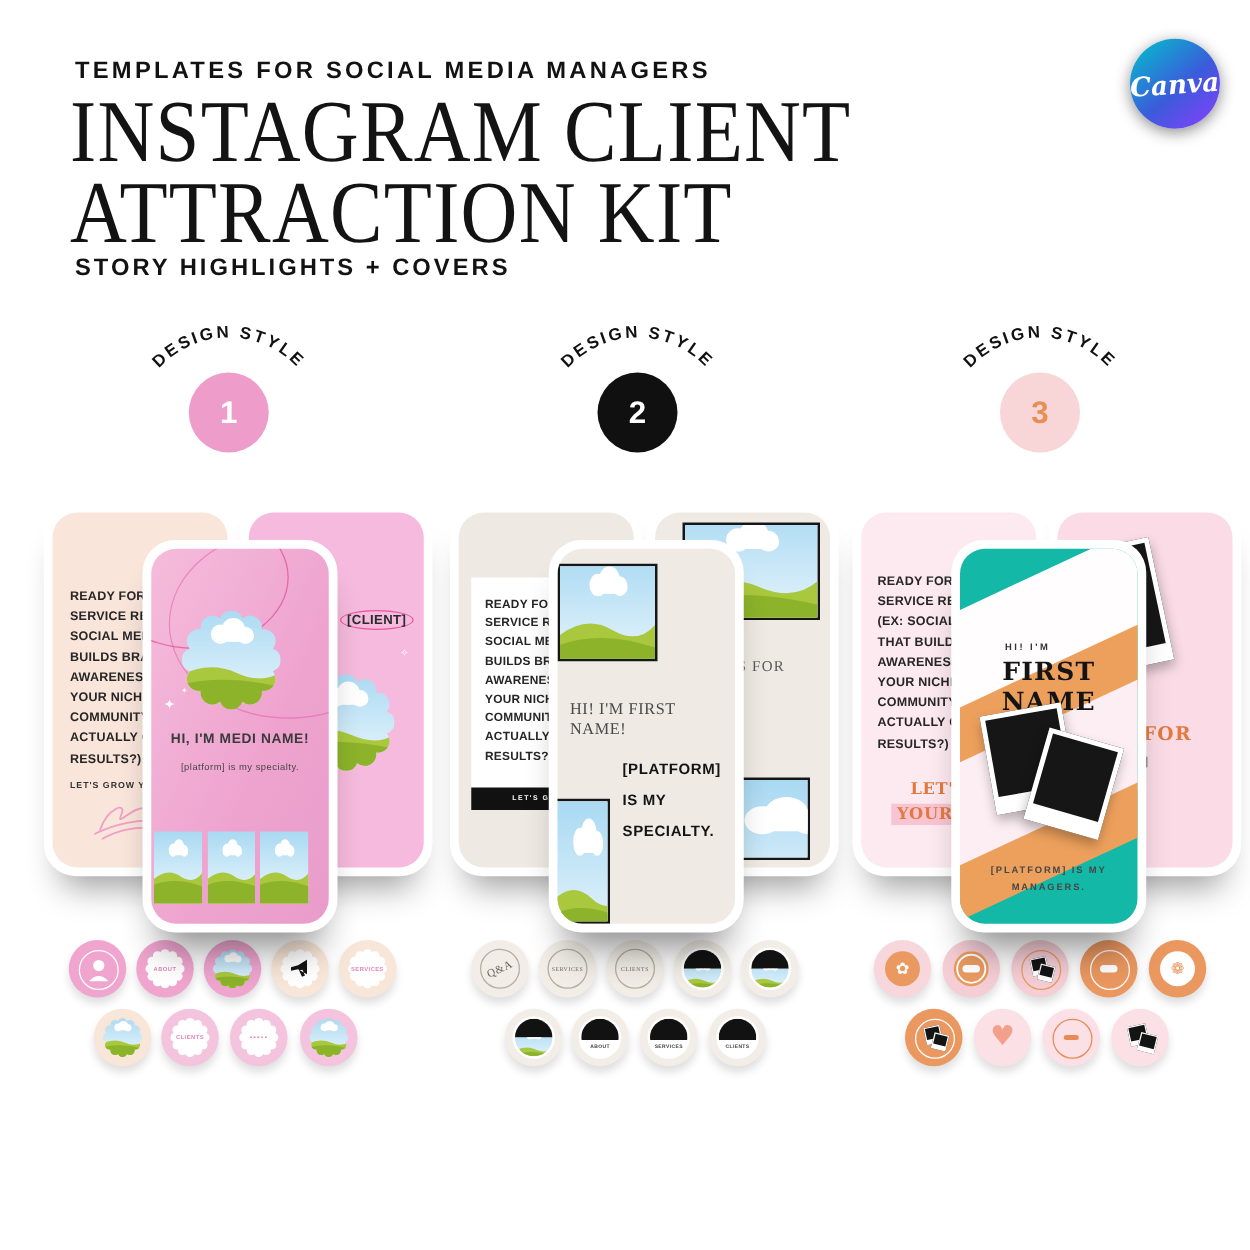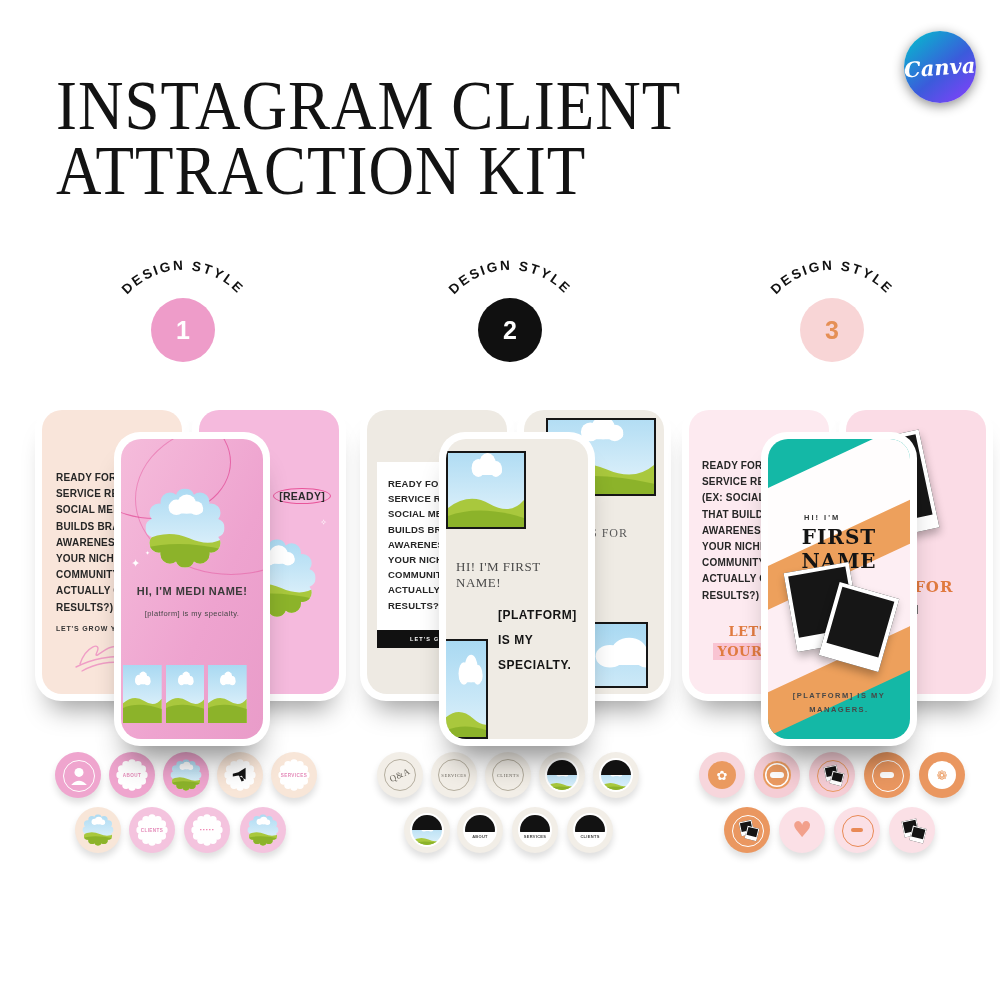--- a/index.html
+++ b/index.html
@@ -113,24 +113,26 @@
         <circle cx="15" cy="50" r="11"></circle>
           <circle cx="19.7" cy="32.5" r="11"></circle>
           <circle cx="32.5" cy="19.7" r="11"></circle>
         <circle cx="50" cy="15" r="11"></circle>
           <circle cx="67.5" cy="19.7" r="11"></circle>
           <circle cx="80.3" cy="32.5" r="11"></circle>
       </clipPath>
     </defs>
   </svg>
 
+  <div class="eyebrow">TEMPLATES FOR SOCIAL MEDIA MANAGERS</div>
   <div class="big-title">
     <div>INSTAGRAM CLIENT</div>
     <div>ATTRACTION KIT</div>
   </div>
+  <div class="subtitle">STORY HIGHLIGHTS + COVERS</div>
   <div class="canva">
     <span>Canva</span>
   </div>
 
   <svg class="arc-svg" style="left:88px;top:240px">
     <path id="arcpath1" d="M 20,105 A 75,75 0 0 1 170,105" fill="none"></path>
     <text><textPath href="#arcpath1" startOffset="50%" text-anchor="middle">DESIGN STYLE</textPath></text>
   </svg>
   <div class="style-num" style="left:151px;top:298px;background:#ee9cc9;color:#fff">1</div>
 
@@ -161,21 +163,21 @@
       <svg style="position:absolute;left:28px;top:228px" width="64" height="34" viewBox="0 0 64 34">
         <path d="M10,26 C16,8 32,3 27,14 C22,25 38,5 47,9 M6,29 C22,21 42,17 56,19 M12,33 C26,25 42,23 52,25" fill="none" stroke="#f09ec6" stroke-width="1.4" stroke-linecap="round"></path>
       </svg>
     </div>
   </div>
 
   <div class="phone" style="left:192px;top:403px;width:140px;height:284px;z-index:1">
     <div class="screen" style="background:#f5badd">
       <div style="position:absolute;right:8px;top:78px;font-size:10.5px;font-weight:700;color:#2b2b2b;letter-spacing:.3px">
         <span>FOR</span>
-        <span class="client-oval">[READY]</span>
+        <span class="client-oval">[CLIENT]</span>
       </div>
       <span class="sprk" style="right:12px;top:108px;font-size:8px">✧</span>
       <svg class="hl-sc" style="left:36px;top:126px;width:84px;height:84px" viewBox="0 0 100 100">
         <g clip-path="url(#scallopClip)">
             <use href="#landscapeArt"></use>
           </g>
       </svg>
     </div>
   </div>
 

